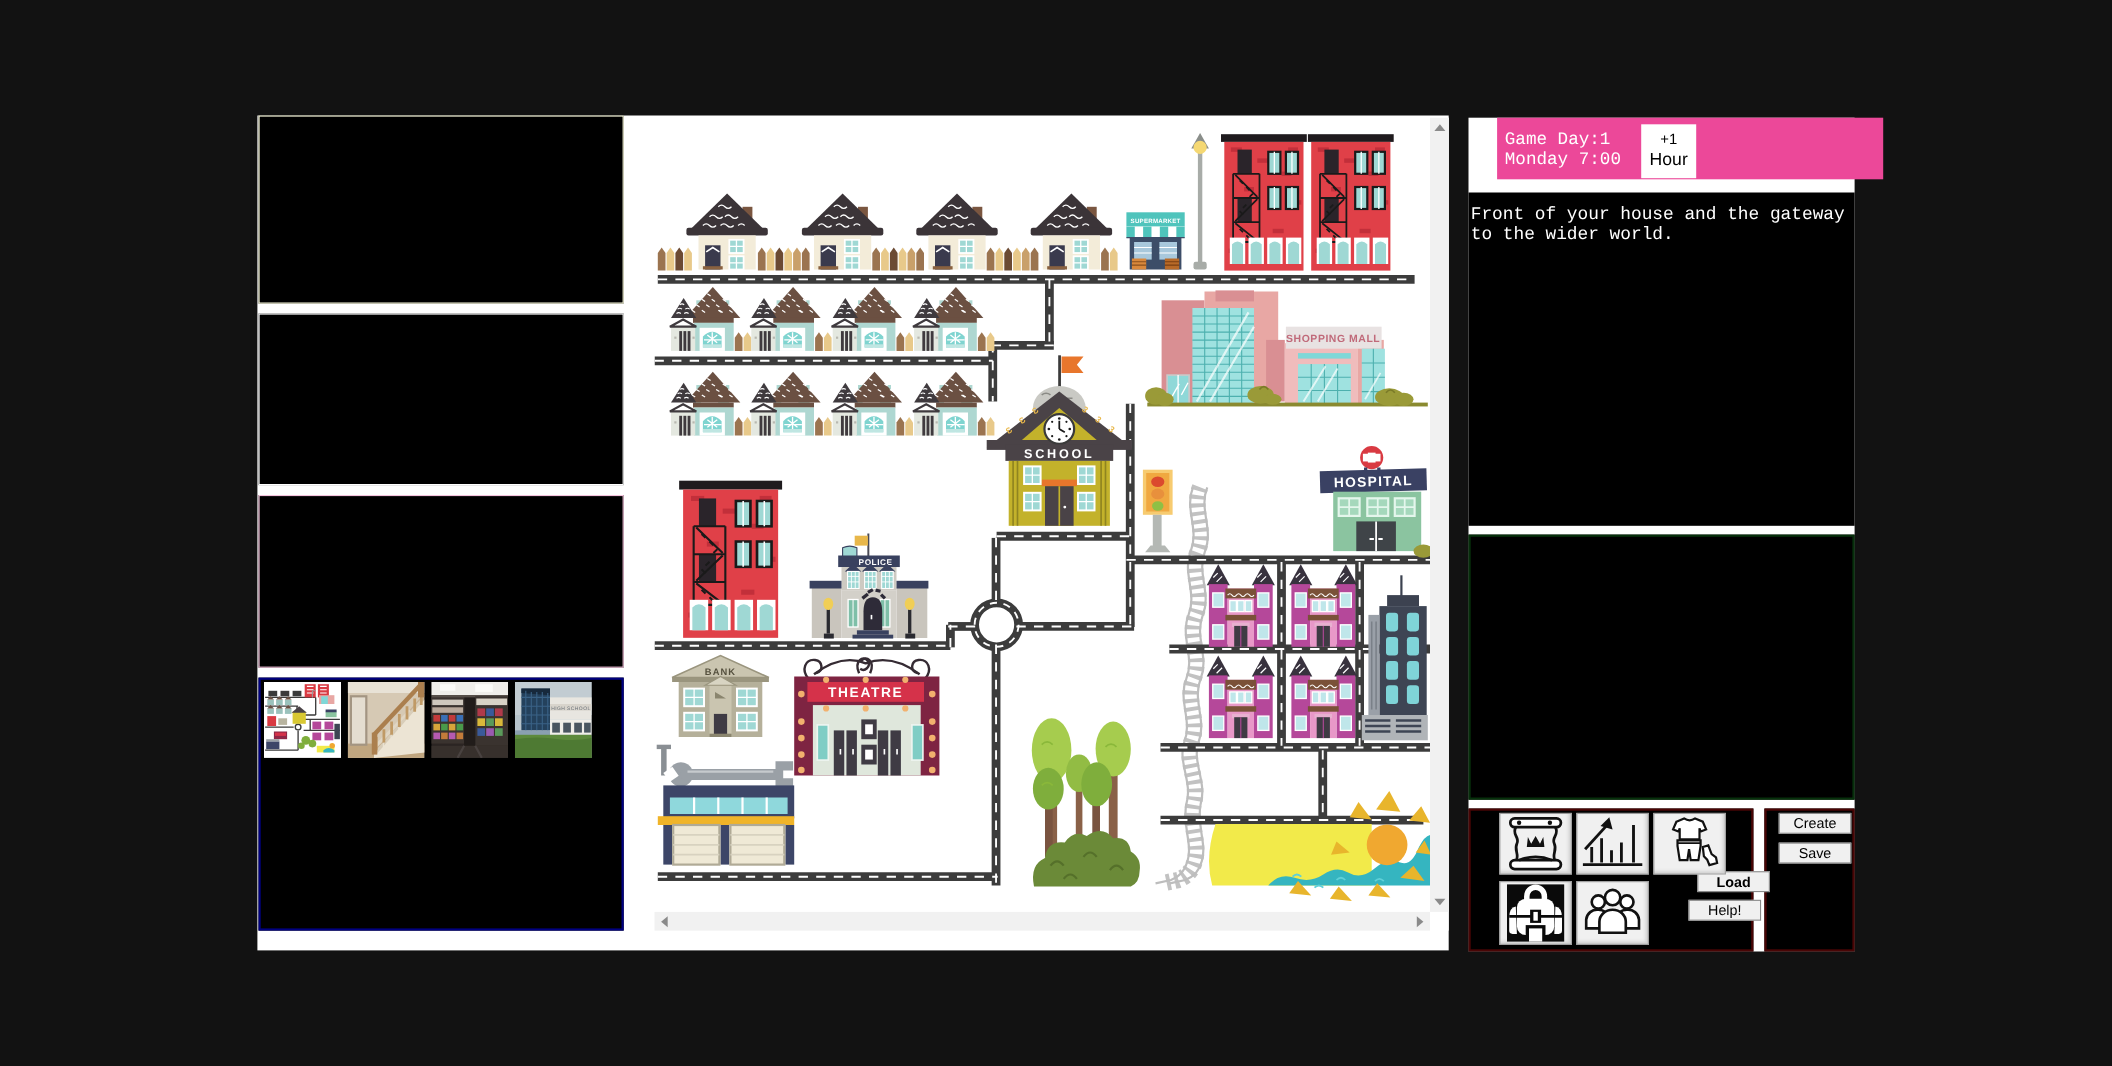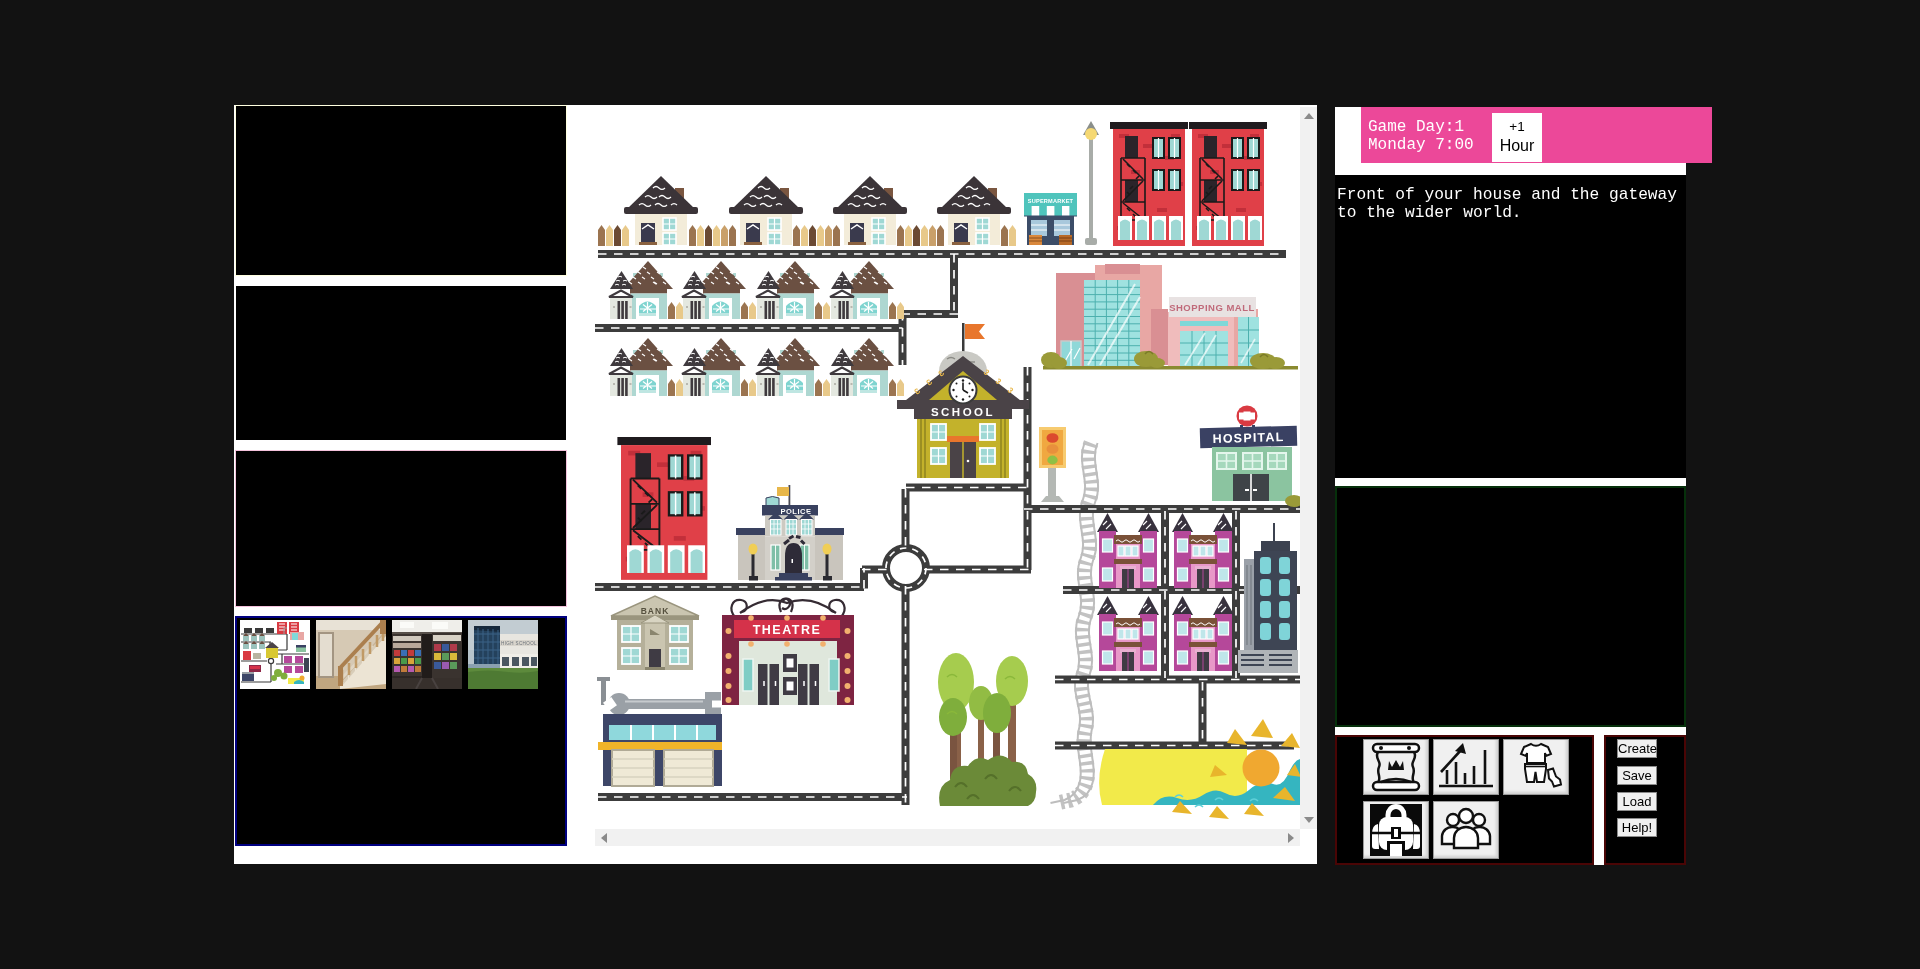--- a/index.html
+++ b/index.html
@@ -811,25 +811,25 @@
 <div class="abs" style="left:1335px;top:486px;width:351px;height:241px;background:#000;border:2px solid #06300b;"></div>
 
 <div class="abs" style="left:1335px;top:735px;width:259px;height:130px;background:#000;border:2px solid #4a0505;"></div>
 
 <div class="abs" style="left:1604px;top:735px;width:82px;height:130px;background:#000;border:2px solid #4a0505;"></div>
 
 <div class="abs btn" style="left:1617px;top:739px;">Create</div>
 
 <div class="abs btn" style="left:1617px;top:766px;">Save</div>
 
-<div class="abs btn" style="left:1617px;top:792px;">Load</div>
-
-<div class="abs btn" style="left:1617px;top:818px;">Help!</div>
+<div class="abs btn" style="left:1543px;top:792px;font-weight:bold;">Load</div>
+
+<div class="abs btn" style="left:1535px;top:818px;">Help!</div>
 <style>
-.btn{width:40px;height:19px;background:#f0f0f0;border:1px solid #8a8a8a;font-size:13px;line-height:17px;text-align:center;color:#000;}
+.btn{width:66px;height:19px;background:#f0f0f0;border:1px solid #8a8a8a;font-size:13px;line-height:17px;text-align:center;color:#000;}
 .iconbtn{width:66px;height:56px;background:#f0f0f0;border:1px solid #9a9a9a;box-shadow:inset -2px -2px 3px #d0d0d0;}
 </style>
 
 <div class="abs iconbtn" style="left:1363px;top:739px;">
 <svg width="64" height="54" viewBox="0 0 64 54" style="position:absolute;left:0;top:0;">
 <g transform="translate(9,3)">
 <rect x="0" y="1" width="46" height="8" rx="4" fill="#fff" stroke="#111" stroke-width="2.5"></rect>
 <circle cx="8" cy="5" r="2" fill="#111"></circle>
         <circle cx="36" cy="5" r="2" fill="#111"></circle>
 <path d="M5,9 C1,16 9,18 6,24 C3,30 9,34 5,40" fill="none" stroke="#111" stroke-width="2.5"></path>

